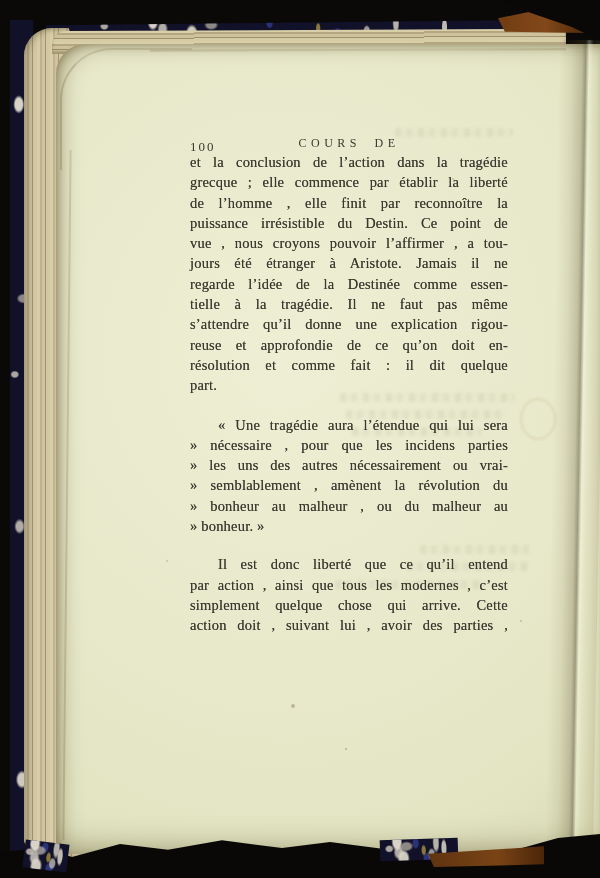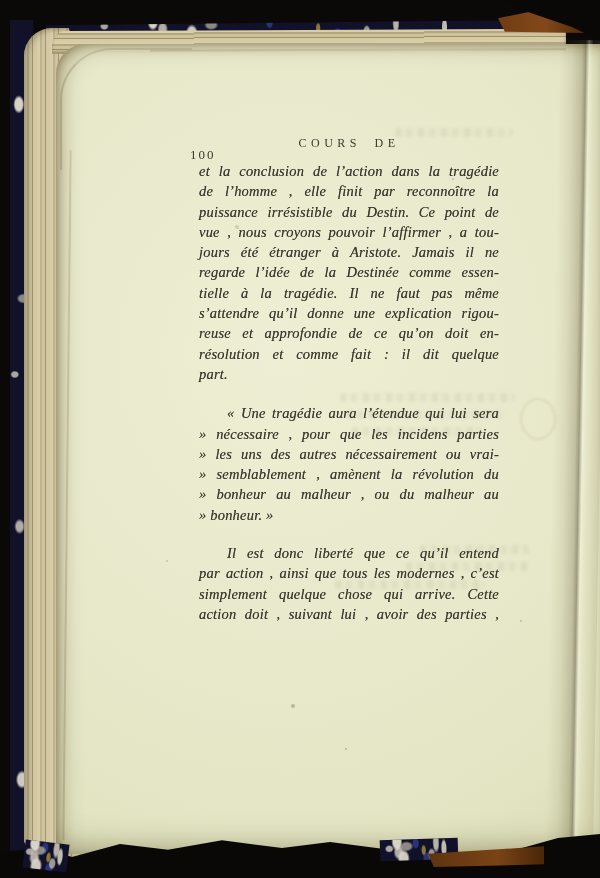--- a/index.html
+++ b/index.html
@@ -105,29 +105,29 @@
     box-shadow:inset 0 0 0 2px rgba(150,130,60,.14);filter:blur(1px);}
   .specks{left:0;top:0;width:2px;height:2px;z-index:5;background:transparent;border-radius:50%;
     box-shadow:292px 705px 0 1px rgba(120,110,70,.40),
       345px 748px 0 0 rgba(120,110,70,.45),
       452px 178px 0 0 rgba(120,110,70,.35),
       236px 226px 0 1px rgba(135,120,75,.25),
       520px 620px 0 0 rgba(120,110,70,.35),
       166px 560px 0 0 rgba(120,110,70,.3);}
   
   .runhead{left:190px;top:135px;width:318px;height:16px;z-index:10;color:#3a392f;}
-  .folio{position:absolute;left:0;top:12px;font-size:13px;letter-spacing:2px;}
+  .folio{position:absolute;left:0;top:4px;font-size:13px;letter-spacing:2px;}
   .rtitle{position:absolute;left:0;top:1px;width:100%;text-align:center;
     font-size:12px;letter-spacing:4.5px;word-spacing:6px;}
   .textblock{
     left:190px;top:152px;width:318px;z-index:10;color:#3a392f;
     font-size:14.5px;line-height:20.3px;letter-spacing:.2px;
     text-shadow:0 0 .5px rgba(45,44,36,.7);
   }
-  .textblock p{margin:9px;font-style:italic;}
+  .textblock p{margin:0;}
   .gap1{margin-top:19px !important;}
   .gap2{margin-top:18px !important;}
   .ln{text-align:justify;text-align-last:justify;white-space:nowrap;}
   .ln.endline{text-align-last:left;white-space:normal;}
   .ln.ind{text-indent:28px;}
 </style>
 </head>
 <body>
 
 <div class="abs marble marble-left"></div>
@@ -159,20 +159,21 @@
 <div class="abs specks"></div>
 
 <div class="abs runhead">
   <span class="folio">100</span>
   <span class="rtitle">COURS DE</span>
 </div>
 
 <div class="abs textblock">
   <p>
     <span class="ln" style="display:block">et la conclusion de l’action dans la tragédie</span>
+    <span class="ln" style="display:block">grecque ; elle commence par établir la liberté</span>
     <span class="ln" style="display:block">de l’homme , elle finit par reconnoître la</span>
     <span class="ln" style="display:block">puissance irrésistible du Destin. Ce point de</span>
     <span class="ln" style="display:block">vue , nous croyons pouvoir l’affirmer , a tou-</span>
     <span class="ln" style="display:block">jours été étranger à Aristote. Jamais il ne</span>
     <span class="ln" style="display:block">regarde l’idée de la Destinée comme essen-</span>
     <span class="ln" style="display:block">tielle à la tragédie. Il ne faut pas même</span>
     <span class="ln" style="display:block">s’attendre qu’il donne une explication rigou-</span>
     <span class="ln" style="display:block">reuse et approfondie de ce qu’on doit en-</span>
     <span class="ln" style="display:block">résolution et comme fait : il dit quelque</span>
     <span class="ln endline" style="display:block">part.</span>

